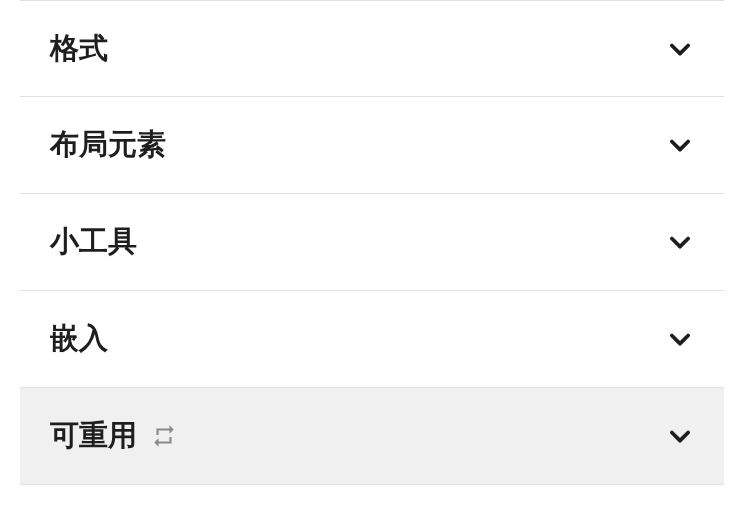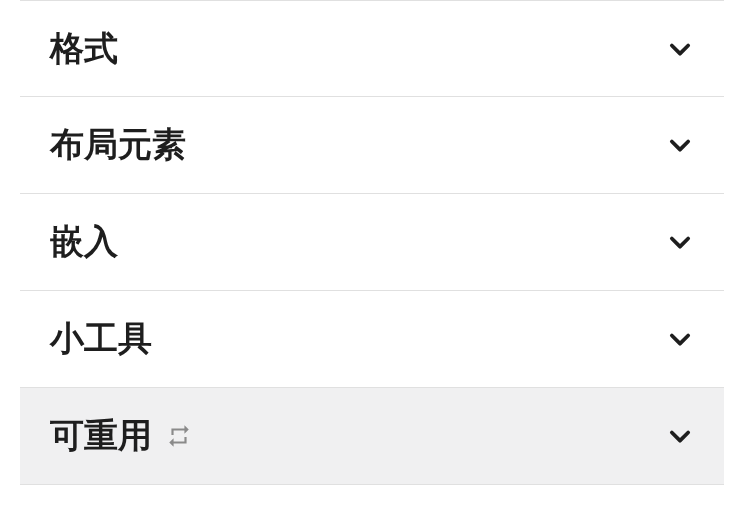--- a/index.html
+++ b/index.html
@@ -32,21 +32,21 @@
     .accordion-item.highlighted {
       background: #f0f0f1;
       gap: 32px;
     }
     .accordion-label-wrap {
       display: flex;
       align-items: center;
       gap: 14px;
     }
     .accordion-label {
-      font-size: 34px;
+      font-size: 29px;
       font-weight: 700;
       color: #1e1e1e;
     }
     .retweet-icon {
       display: inline-flex;
       align-items: center;
       justify-content: center;
       color: #8a8a8a;
     }
     .chevron-icon {
@@ -78,32 +78,32 @@
     </div>
     <span class="chevron-icon">
       <svg width="28" height="28" viewBox="0 0 24 24" fill="none" stroke="currentColor" stroke-width="3.2" stroke-linecap="round" stroke-linejoin="round">
           <polyline points="5 9 12 16 19 9"></polyline>
         </svg>
     </span>
   </div>
 
   <div class="accordion-item">
     <div class="accordion-label-wrap">
-      <span class="accordion-label">嵌入</span>
+      <span class="accordion-label">小工具</span>
     </div>
     <span class="chevron-icon">
       <svg width="28" height="28" viewBox="0 0 24 24" fill="none" stroke="currentColor" stroke-width="3.2" stroke-linecap="round" stroke-linejoin="round">
           <polyline points="5 9 12 16 19 9"></polyline>
         </svg>
     </span>
   </div>
 
   <div class="accordion-item">
     <div class="accordion-label-wrap">
-      <span class="accordion-label">小工具</span>
+      <span class="accordion-label">嵌入</span>
     </div>
     <span class="chevron-icon">
       <svg width="28" height="28" viewBox="0 0 24 24" fill="none" stroke="currentColor" stroke-width="3.2" stroke-linecap="round" stroke-linejoin="round">
           <polyline points="5 9 12 16 19 9"></polyline>
         </svg>
     </span>
   </div>
 
   <div class="accordion-item highlighted">
     <div class="accordion-label-wrap">

